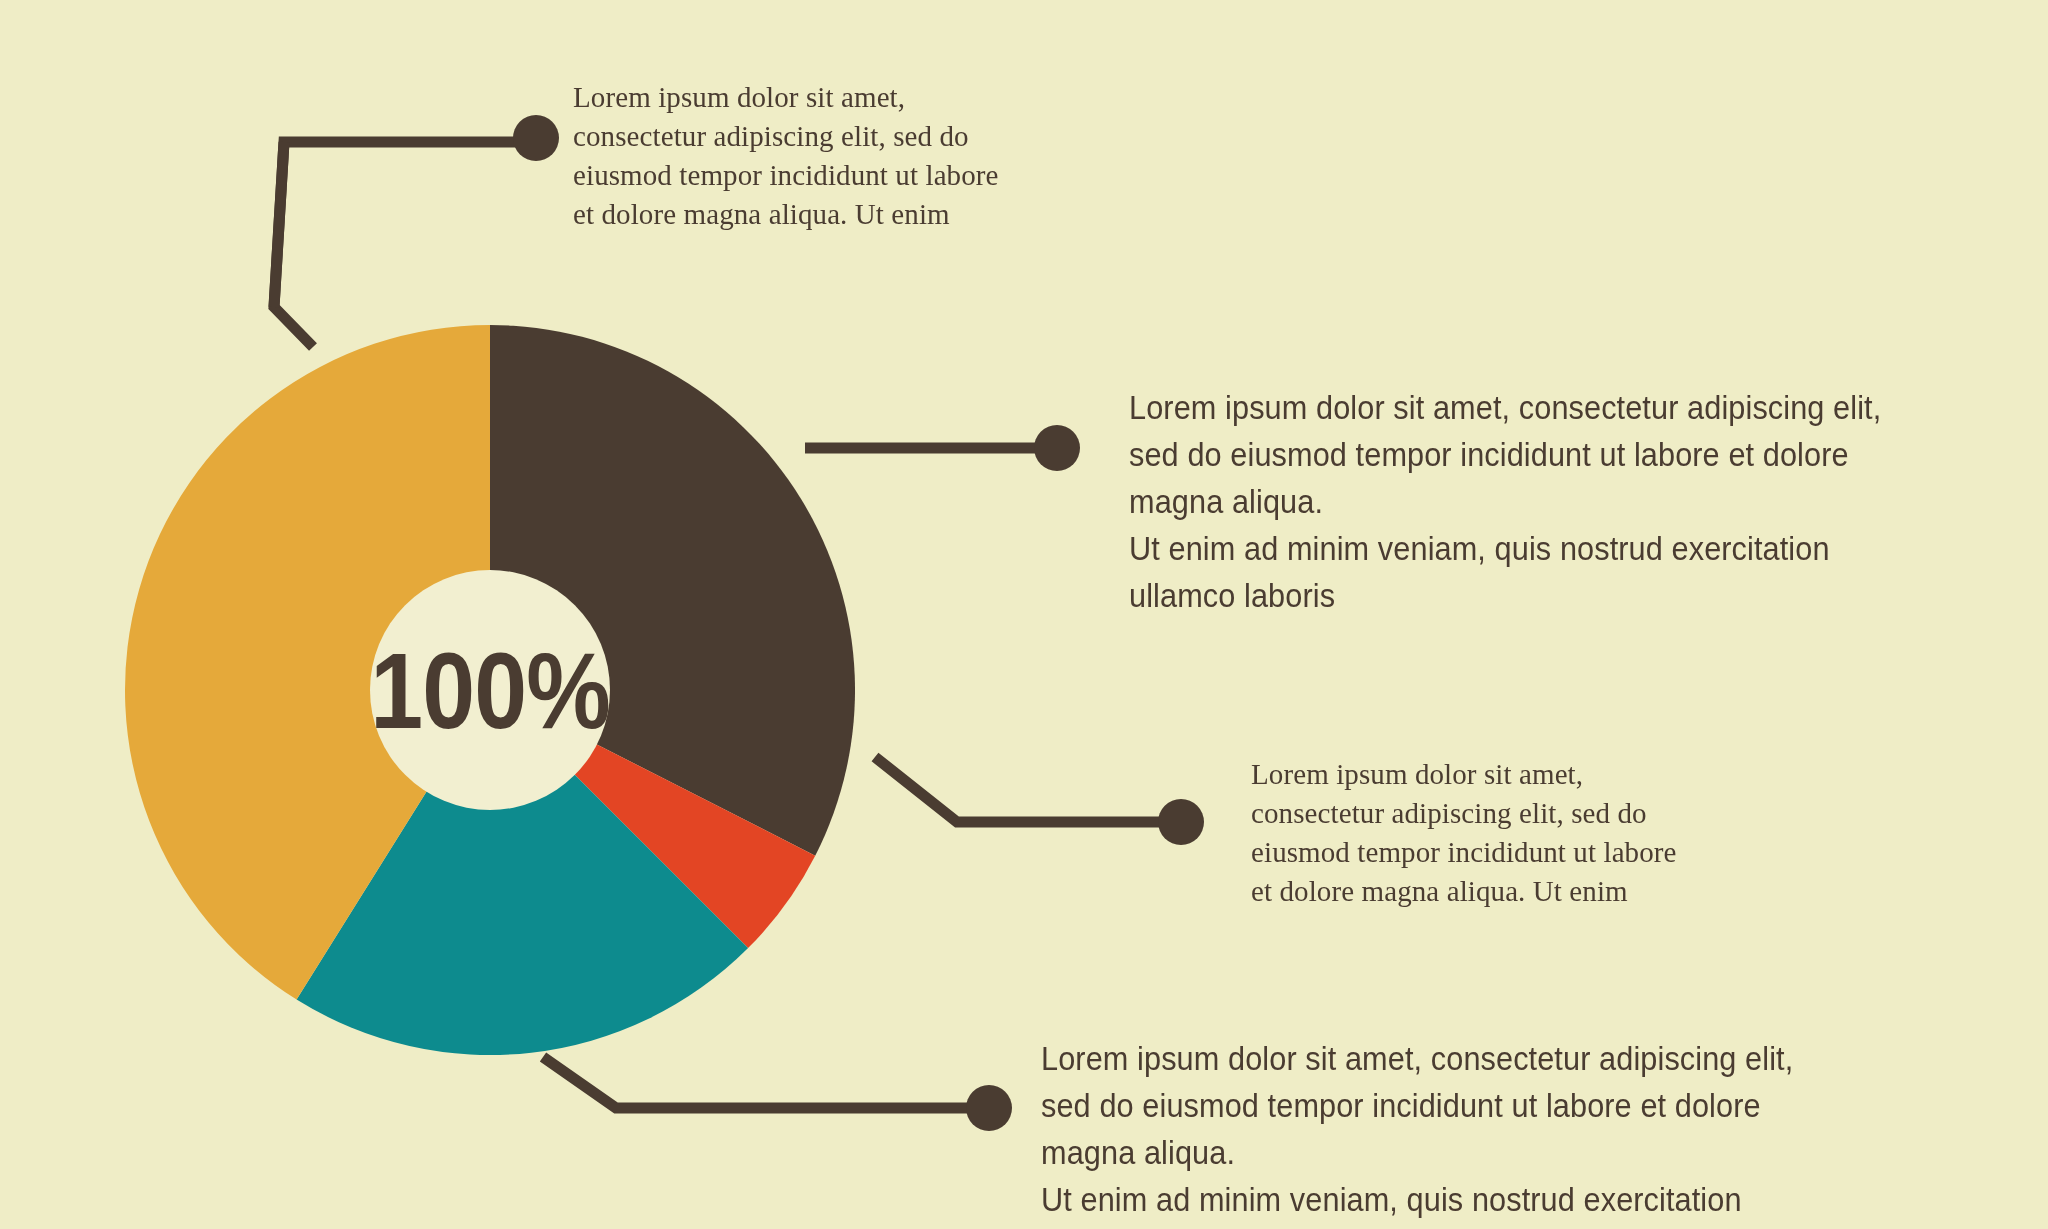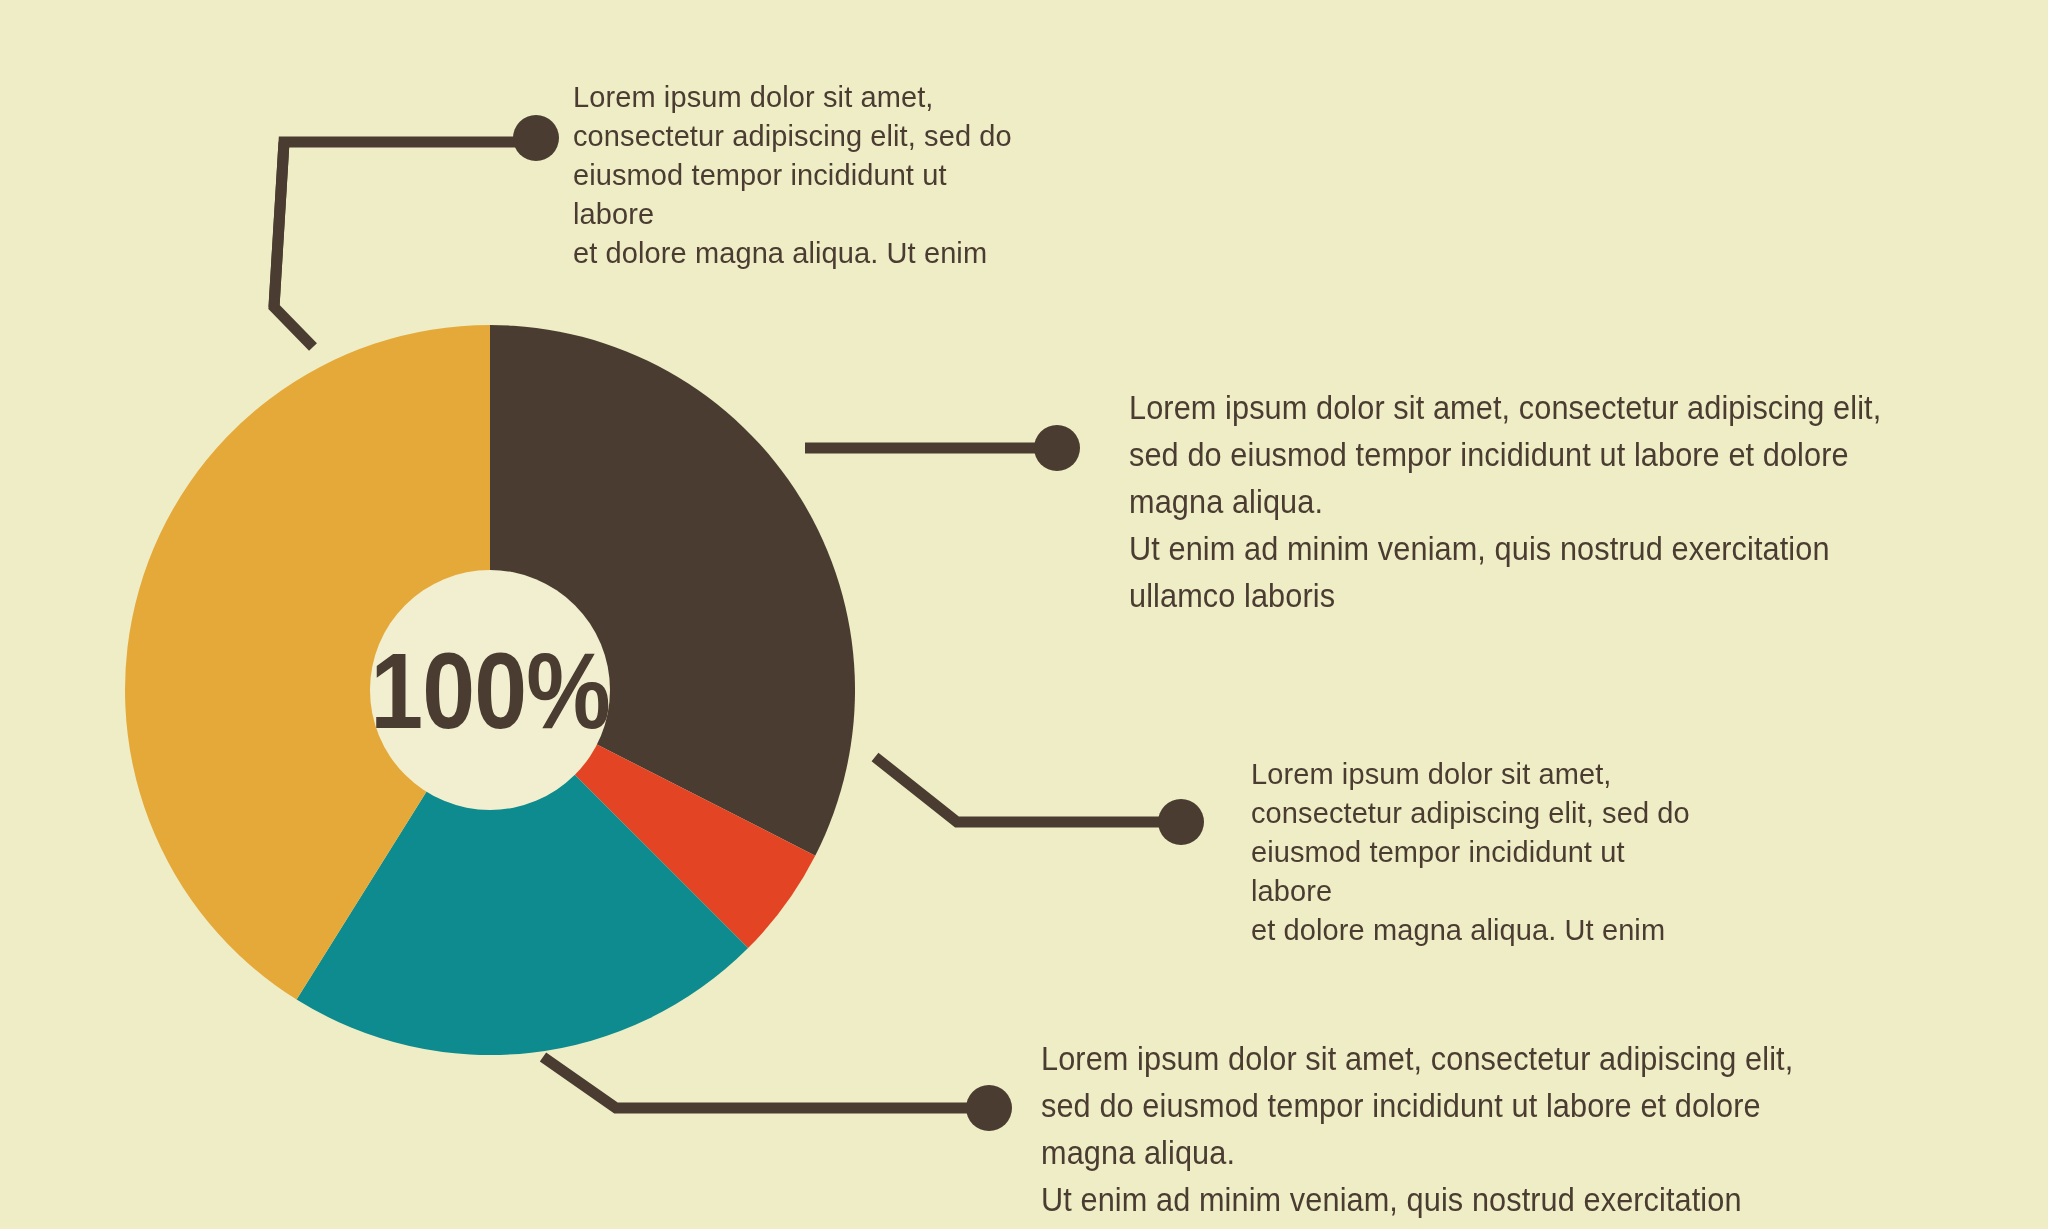--- a/index.html
+++ b/index.html
@@ -24,21 +24,21 @@
     top: 0;
     width: 2048px;
     height: 1229px;
   }
   .callout {
     position: absolute;
     color: #4A3C31;
     white-space: pre-line;
   }
   .callout-regular {
-    font-family: Liberation Sans, sans-serif;
+    font-family: Liberation Serif, serif;
     font-size: 29px;
     line-height: 39px;
     letter-spacing: 0.1px;
   }
   .callout-condensed {
     font-family: "Liberation Sans Narrow", "Liberation Sans", sans-serif;
     font-size: 33px;
     line-height: 47px;
     transform: scaleX(0.93);
     transform-origin: left top;

